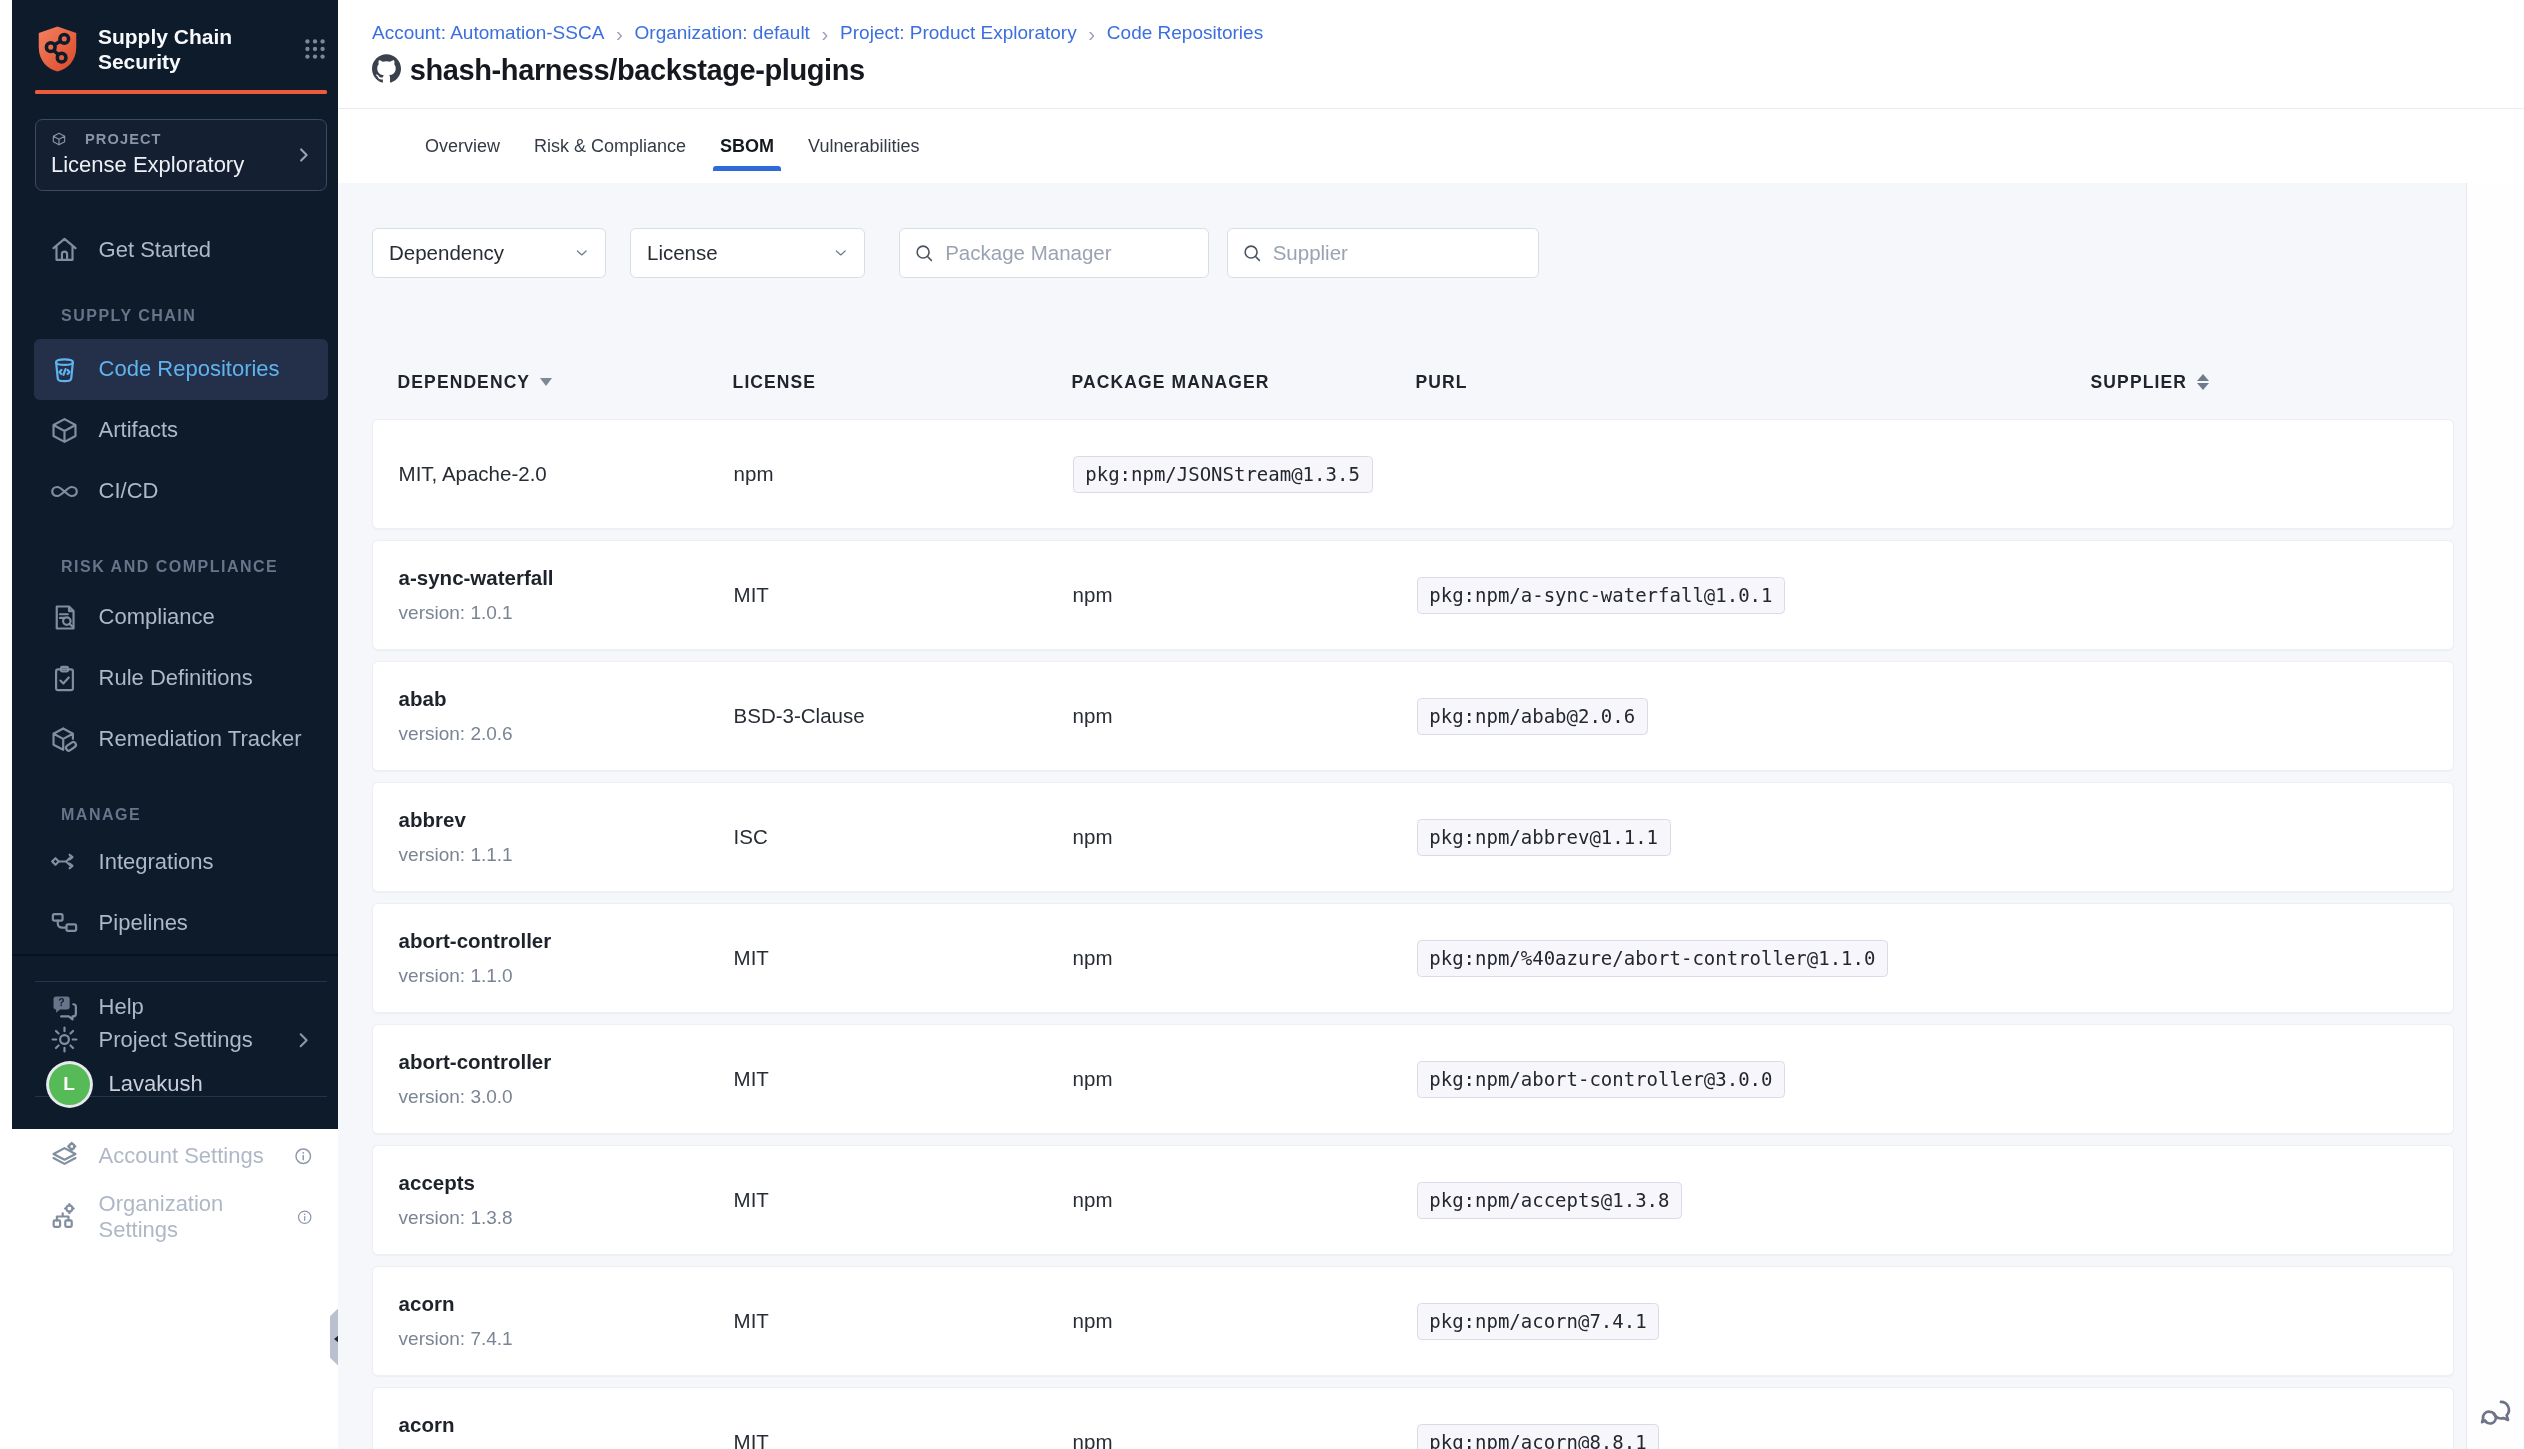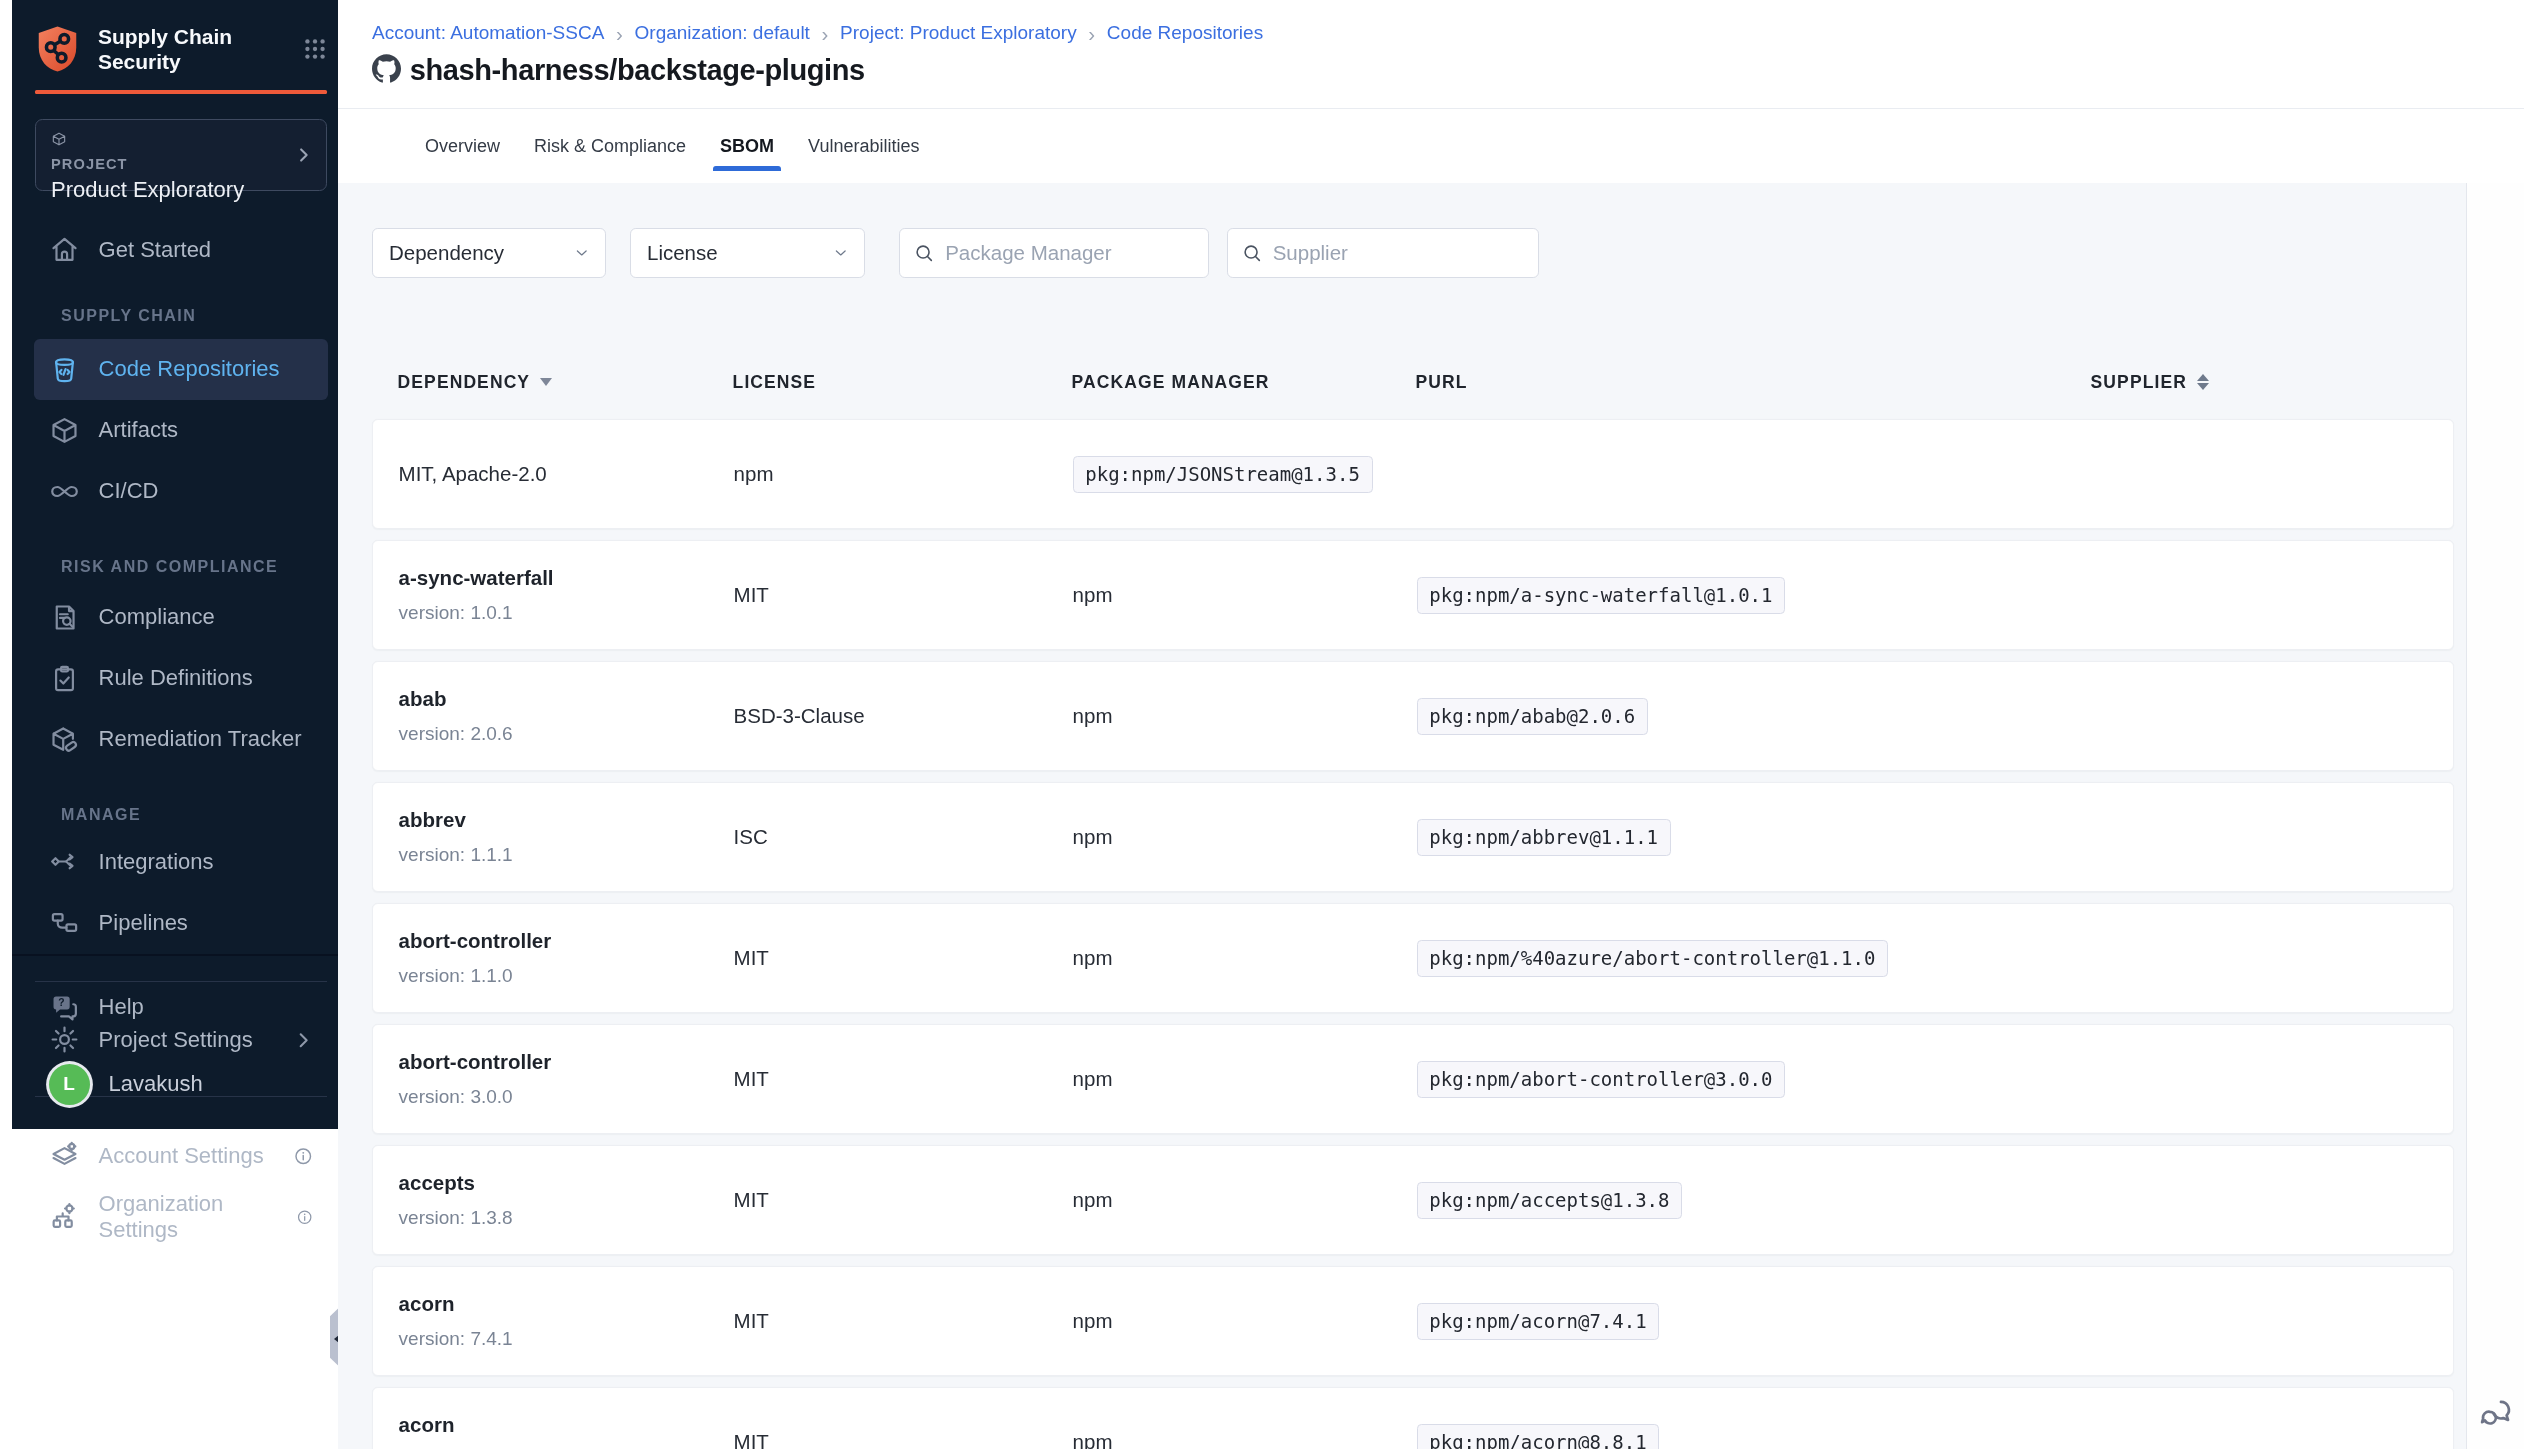--- a/index.html
+++ b/index.html
@@ -11,21 +11,21 @@
     background:#0d1b2b; color:#afb8c6; }
   .logo-row { display:flex; align-items:center; margin:24px 22px 0 23.4px; }
   .logo-shield { width:45px; height:50px; flex:0 0 auto; }
   .logo-title { margin-left:17.5px; font-size:21px; line-height:25px; font-weight:700; color:#f7f9fc; }
   .grid-icon { margin-left:auto; width:26px; height:26px; color:#7d8798; }
   .logo-bar { height:3.7px; background:#ee5a3a; margin:16px 23.4px 0 23.4px; border-radius:1.5px; }
 
   .project-card { position:relative; margin:25.6px 23.4px 0 23.4px; height:72px;
     border:1.1px solid #3e4a60; border-radius:7.3px; background:#141f31;
     padding:11px 14.6px 0 14.6px; cursor:pointer; }
-  .project-label-row { display:flex; align-items:flex-start; gap:9px;flex-direction:column; }
+  .project-label-row { display:flex; align-items:flex-end; gap:18px; }
   .project-box-icon { width:16px; height:16px; color:#8b94a6; }
   .project-label { font-size:14.6px; font-weight:700; letter-spacing:1.1px; color:#8b94a6; }
   .project-name { margin-top:5.1px; font-size:22px; color:#edf0f5; }
   .project-chevron { position:absolute; right:13px; top:50%; transform:translateY(-50%);
     width:19px; height:19px; color:#9aa3b3; }
 
   nav { display:block; margin-top:28px; }
   .nav-item { position:relative; height:61px; margin:0 22px; padding:0 14.6px;
     display:flex; align-items:center; gap:19px; border-radius:5.8px;
     font-size:22px; color:#afb8c6; cursor:pointer; }
@@ -165,21 +165,21 @@
   </div>
   <div class="logo-bar"></div>
 
   <div class="project-card">
     <div class="project-label-row">
       <svg class="project-box-icon" viewBox="0 0 24 24">
         <path class="stroke" d="M12 3.2 L20.5 7.8 V16.2 L12 20.8 L3.5 16.2 V7.8 Z M3.5 7.8 L12 12.4 L20.5 7.8 M12 12.4 V20.8"></path>
       </svg>
       <span class="project-label">PROJECT</span>
     </div>
-    <div class="project-name">Product Exploratory</div>
+    <div class="project-name">License Exploratory</div>
     <svg class="project-chevron" viewBox="0 0 24 24">
       <polyline class="stroke" style="stroke-width:2.6" points="9 5 16 12 9 19"></polyline>
     </svg>
   </div>
 
   <nav>
     <div class="nav-item">
       <svg class="nicon" viewBox="0 0 24 24">
         <path class="stroke" d="M3.5 11 L12 3.8 L20.5 11 M5.8 9.2 V20 H18.2 V9.2 M10 20 v-4.4 a2 2 0 0 1 4 0 V20"></path>
       </svg>

